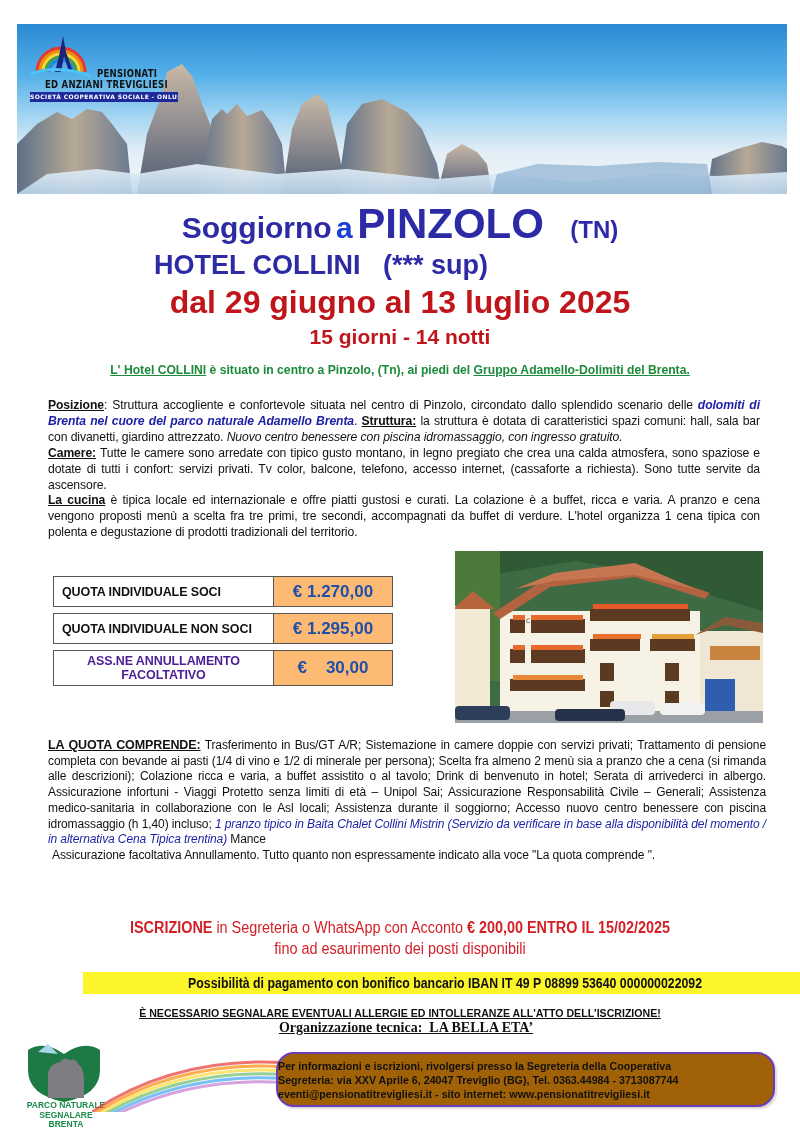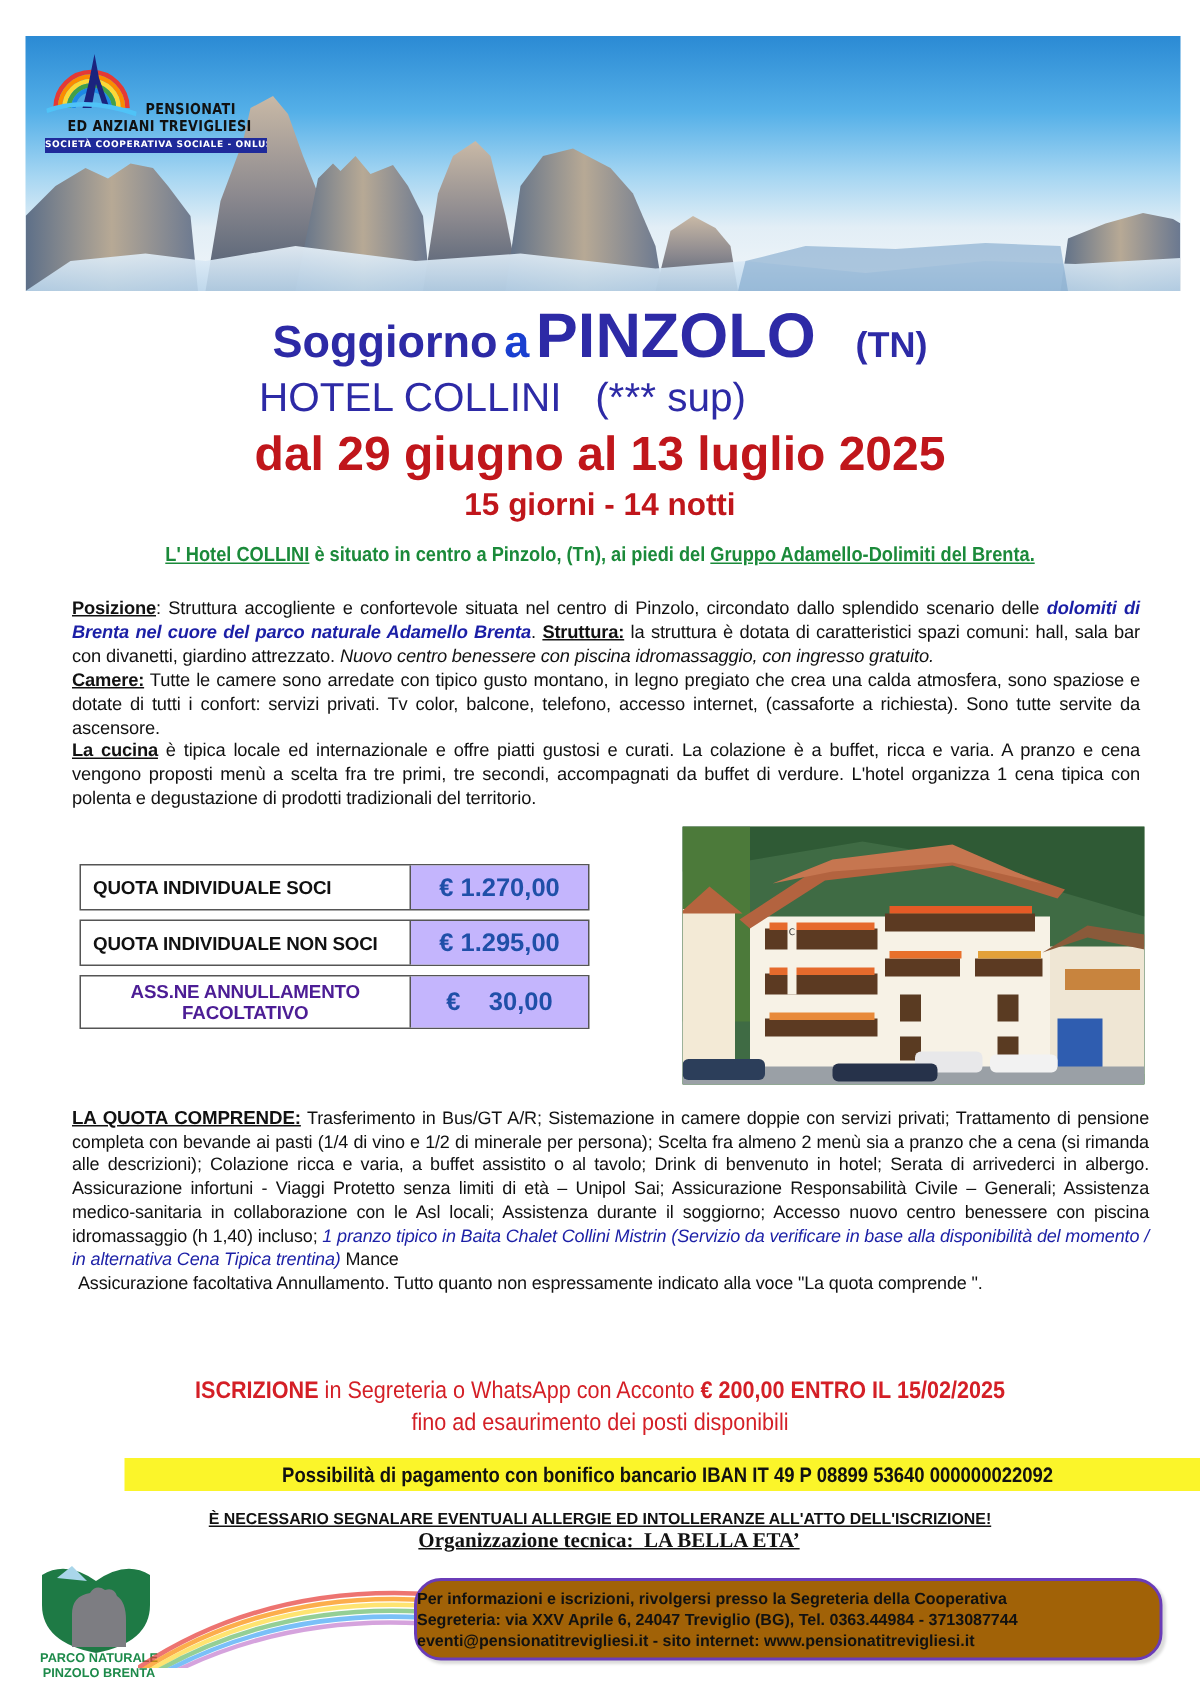--- a/index.html
+++ b/index.html
@@ -21,37 +21,37 @@
   .logo-t1 { position: absolute; left: 70px; top: 38px; font-family: "DejaVu Sans", sans-serif; font-weight: bold; font-size: 10px; color: #111; letter-spacing: 0.3px; transform: scaleX(0.85); transform-origin: left; }
   .logo-t2 { position: absolute; left: 18px; top: 49px; font-family: "DejaVu Sans", sans-serif; font-weight: bold; font-size: 10px; color: #111; letter-spacing: 0.3px; transform: scaleX(0.85); transform-origin: left; white-space: nowrap; }
   .logo-t3 { position: absolute; left: 3px; top: 62px; width: 148px; height: 10px; background: #1f2a9a; color: #fff; font-family: "DejaVu Sans", sans-serif; font-weight: bold; font-size: 6px; line-height: 10px; text-align: center; letter-spacing: 0.4px; white-space: nowrap; overflow: hidden; }
 
   
   .t1 { position: absolute; left: 0; top: 200px; width: 800px; text-align: center; color: #2d2aa6; font-weight: bold; white-space: nowrap; }
   .t1 .soggiorno { font-size: 30px; }
   .t1 .a { font-size: 30px; color: #1a3fd0; }
   .t1 .pinzolo { font-size: 42px; }
   .t1 .tn { font-size: 24px; margin-left: 22px; }
-  .t2 { position: absolute; left: 16px; top: 250px; width: 638px; text-align: center; color: #2d2aa6; font-weight: normal; font-size: 27px; white-space: pre; }
+  .t2 { position: absolute; left: 2px; top: 250px; width: 638px; text-align: center; color: #2d2aa6; font-weight: bold; font-size: 27px; white-space: pre; }
   .t3 { position: absolute; left: 0; top: 284px; width: 800px; text-align: center; color: #c0161b; font-weight: bold; font-size: 32px; white-space: nowrap; }
   .t4 { position: absolute; left: 0; top: 325px; width: 800px; text-align: center; color: #c0161b; font-weight: bold; font-size: 21px; white-space: nowrap; }
   .t5 { position: absolute; left: 0; top: 362px; width: 800px; text-align: center; color: #1b8a3a; font-weight: bold; font-size: 13.5px; white-space: nowrap; transform: scaleX(0.9); }
   .t5 u { text-decoration: underline; }
 
   
   .desc { position: absolute; left: 48px; top: 398px; width: 712px; font-size: 12.2px; line-height: 15.9px; text-align: justify; color: #111; letter-spacing: -0.1px; }
   .desc .lbl { font-weight: bold; text-decoration: underline; }
   .desc .blueit { color: #1b1fa6; font-style: italic; font-weight: bold; }
   .desc .it { font-style: italic; margin-top: 33px; }
 
   
   .prices { position: absolute; left: 53px; top: 576px; width: 340px; }
   .prow { position: relative; display: flex; height: 31px; margin-bottom: 6px; border: 1.5px solid #555; background: #fff; }
   .prow .plabel { flex: 0 0 220px; display: flex; align-items: center; padding-left: 8px; font-weight: bold; font-size: 12.5px; color: #111; border-right: 1.5px solid #555; white-space: nowrap; letter-spacing: -0.1px; }
-  .prow .pval { flex: 1; display: flex; align-items: center; justify-content: center; background: #c4b5fd; color: #1f4fa8; font-weight: bold; font-size: 17px; white-space: pre; }
+  .prow .pval { flex: 1; display: flex; align-items: center; justify-content: center; background: #fdba74; color: #1f4fa8; font-weight: bold; font-size: 17px; white-space: pre; }
   .prow.last { height: 36px; }
   .prow.last .plabel { color: #4c1d95; justify-content: center; text-align: center; font-size: 12.5px; line-height: 14px; padding-left: 0; white-space: normal; }
 
   
   .photo { position: absolute; left: 455px; top: 551px; width: 308px; height: 172px; overflow: hidden; background: #3b6a3e; }
 
   
   .quota { position: absolute; left: 48px; top: 738px; width: 718px; font-size: 12px; line-height: 15.7px; color: #111; text-align: justify; letter-spacing: -0.1px; }
   .quota .lbl { font-weight: bold; text-decoration: underline; font-size: 12.5px; }
   .quota .blueit { color: #1b1fa6; font-style: italic; }
@@ -222,21 +222,21 @@
 <div class="allergie">È NECESSARIO SEGNALARE EVENTUALI ALLERGIE ED INTOLLERANZE ALL'ATTO DELL'ISCRIZIONE!</div>
 <div class="org">Organizzazione tecnica:  LA BELLA ETA’</div>
 
 <svg class="parco" viewBox="0 0 80 62" style="height:62px;">
   <path d="M4,10 Q20,0 40,14 Q60,0 76,10 L76,30 Q76,55 40,62 Q4,55 4,30 Z" fill="#1e7a45"></path>
   <path d="M14,12 L24,4 L34,14 Z" fill="#a9d6ea"></path>
   <path d="M24,58 L24,36 Q24,24 36,22 Q40,16 46,20 Q52,18 54,24 Q60,28 60,40 L60,58 Z" fill="#7d7d82"></path>
 </svg>
 <div class="parco-text">
   <div>PARCO NATURALE</div>
-  <div>PINZOLO BRENTA</div>
+  <div>SEGNALARE BRENTA</div>
 </div>
 
 <svg class="rainbow" viewBox="0 0 210 60">
   <path d="M0,60 Q90,0 210,12" fill="none" stroke="#e53935" stroke-width="3" opacity="0.7"></path>
   <path d="M2,62 Q92,4 210,16" fill="none" stroke="#fb8c00" stroke-width="3" opacity="0.7"></path>
   <path d="M4,64 Q94,8 210,20" fill="none" stroke="#fdd835" stroke-width="3" opacity="0.7"></path>
   <path d="M6,66 Q96,12 210,24" fill="none" stroke="#66bb6a" stroke-width="3" opacity="0.7"></path>
   <path d="M8,68 Q98,16 210,28" fill="none" stroke="#42a5f5" stroke-width="3" opacity="0.7"></path>
   <path d="M10,70 Q100,20 210,32" fill="none" stroke="#ab47bc" stroke-width="3" opacity="0.5"></path>
 </svg>

